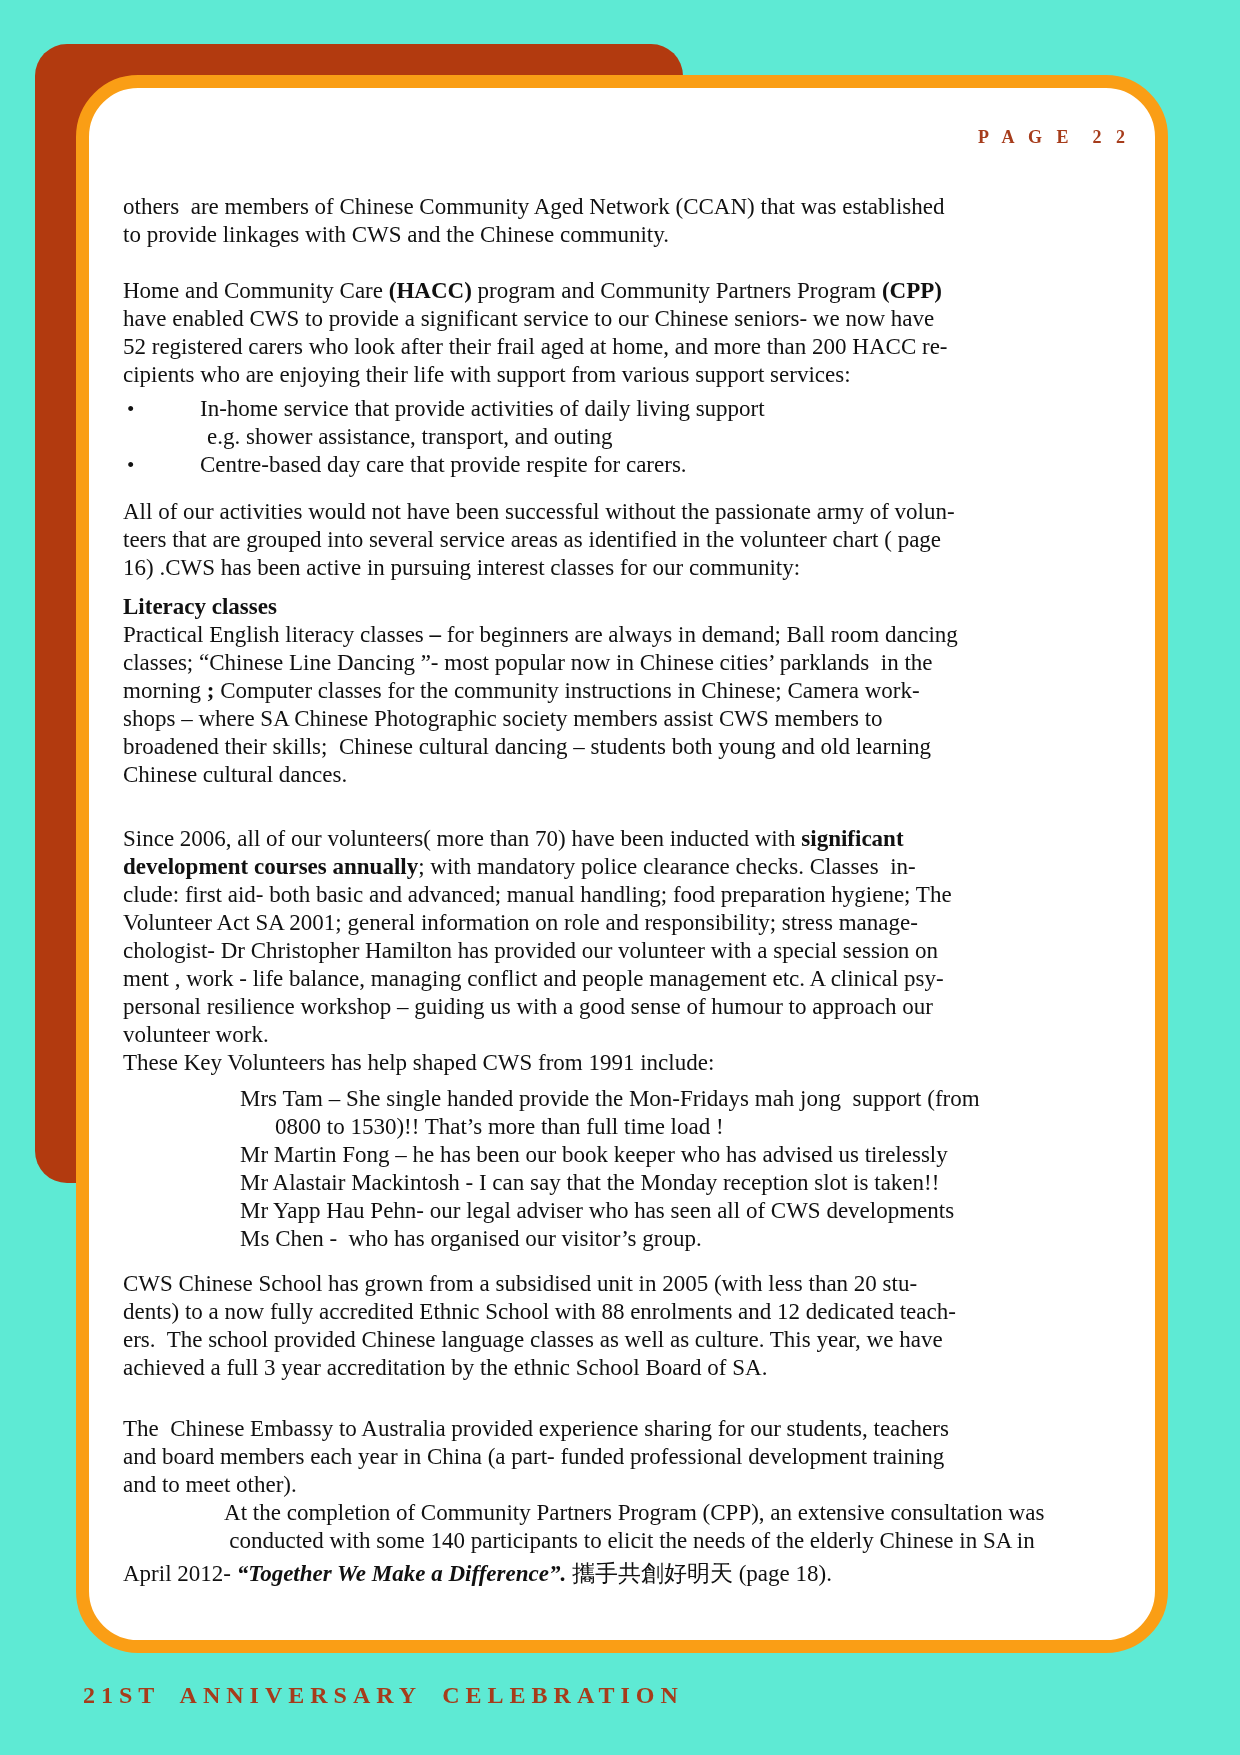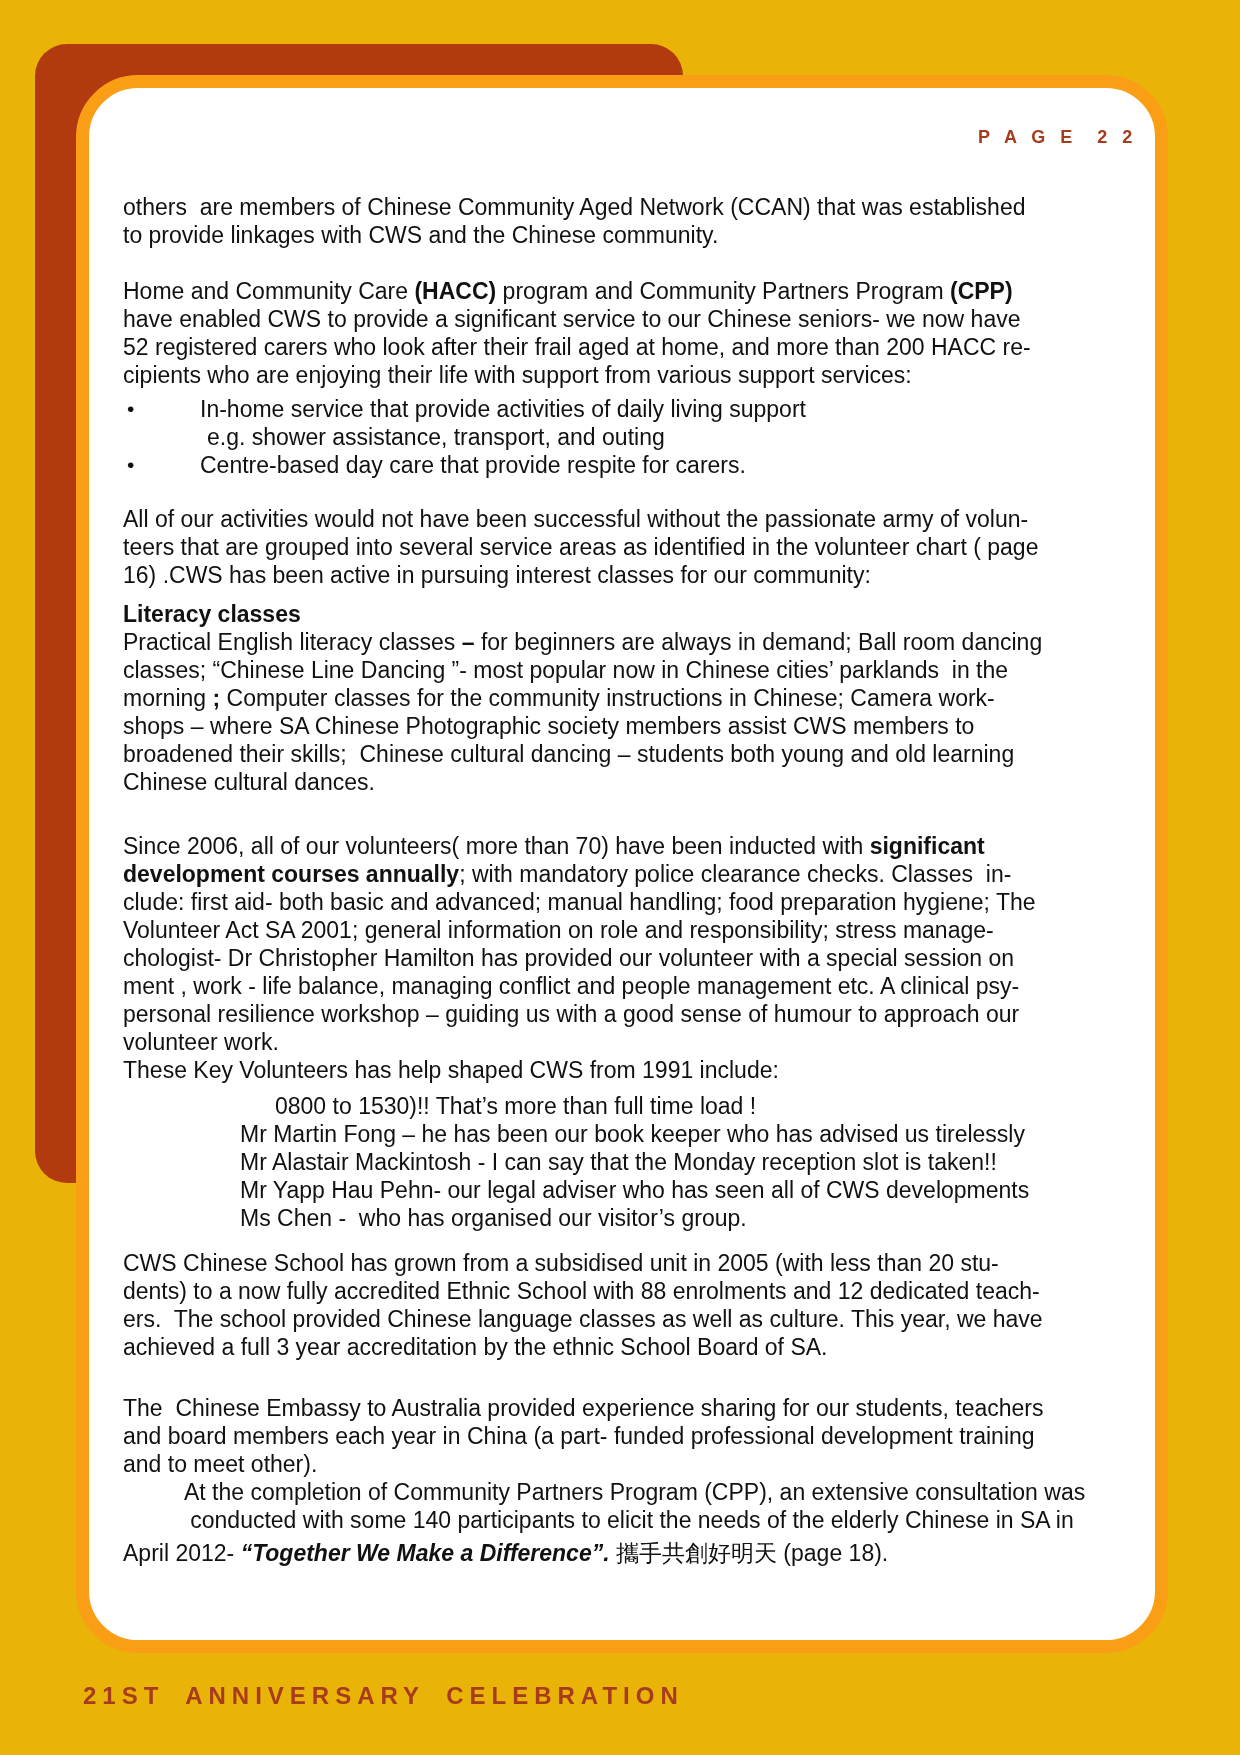--- a/index.html
+++ b/index.html
@@ -1,17 +1,17 @@
 <!DOCTYPE html>
 <html><head>
 <meta charset="utf-8">
 <style>
   html,body{margin:0;padding:0;background:#ffffff;}
-  .canvas{position:relative;width:1240px;height:1755px;background:#eab308;overflow:hidden;
-          font-family:Liberation Sans, sans-serif;}
+  .canvas{position:relative;width:1240px;height:1755px;background:#5eead4;overflow:hidden;
+          font-family:Liberation Serif, serif;}
   .red-shape{position:absolute;left:35px;top:44px;width:648px;height:1139px;
              background:#B23A0F;border-radius:32px;}
   .page-frame{position:absolute;left:76px;top:75px;width:1092px;height:1578px;
               box-sizing:border-box;background:#ffffff;border:13px solid #FA9E15;
               border-radius:62px;}
   .page-number{position:absolute;top:127px;left:978px;font-size:18px;font-weight:bold;
                letter-spacing:5px;color:#A63C1B;white-space:pre;}
   .page-body{position:absolute;left:123px;top:193px;width:1018px;font-size:23px;
              line-height:28px;color:#111111;}
   .block{margin:0;}
@@ -36,21 +36,21 @@
         <div class="line"><span>Home and Community Care </span><span style="font-weight: bold;">(HACC)</span><span> program and Community Partners Program </span><span style="font-weight: bold;">(CPP)</span></div>
         <div class="line"><span>have enabled CWS to provide a significant service to our Chinese seniors- we now have</span></div>
         <div class="line"><span>52 registered carers who look after their frail aged at home, and more than 200 HACC re-</span></div>
         <div class="line"><span>cipients who are enjoying their life with support from various support services:</span></div>
       </div>
       <div class="block" style="margin-top: 6px;">
         <div class="line" style="padding-left: 77px;"><span class="bullet">•</span><span>In-home service that provide activities of daily living support</span></div>
         <div class="line" style="padding-left: 84px;"><span>e.g. shower assistance, transport, and outing</span></div>
         <div class="line" style="padding-left: 77px;"><span class="bullet">•</span><span>Centre-based day care that provide respite for carers.</span></div>
       </div>
-      <div class="block" style="margin-top: 26px;">
+      <div class="block" style="margin-top: 19px;">
         <div class="line"><span>All of our activities would not have been successful without the passionate army of volun-</span></div>
         <div class="line"><span>teers that are grouped into several service areas as identified in the volunteer chart ( page</span></div>
         <div class="line"><span>16) .CWS has been active in pursuing interest classes for our community:</span></div>
       </div>
       <div class="block" style="margin-top: 11px;">
         <div class="line"><span style="font-weight: bold;">Literacy classes</span></div>
       </div>
       <div class="block" style="margin-top: 0px;">
         <div class="line"><span>Practical English literacy classes </span><span style="font-weight: bold;">–</span><span> for beginners are always in demand; Ball room dancing</span></div>
         <div class="line"><span>classes; “Chinese Line Dancing ”- most popular now in Chinese cities’ parklands  in the</span></div>
@@ -66,20 +66,21 @@
         <div class="line"><span>Volunteer Act SA 2001; general information on role and responsibility; stress manage-</span></div>
         <div class="line"><span>chologist- Dr Christopher Hamilton has provided our volunteer with a special session on</span></div>
         <div class="line"><span>ment , work - life balance, managing conflict and people management etc. A clinical psy-</span></div>
         <div class="line"><span>personal resilience workshop – guiding us with a good sense of humour to approach our</span></div>
         <div class="line"><span>volunteer work.</span></div>
       </div>
       <div class="block" style="margin-top: 0px;">
         <div class="line"><span>These Key Volunteers has help shaped CWS from 1991 include:</span></div>
       </div>
       <div class="block" style="margin-top: 8px;">
+        <div class="line" style="padding-left: 117px;"><span>Mrs Tam – She single handed provide the Mon-Fridays mah jong  support (from</span></div>
         <div class="line" style="padding-left: 152px;"><span>0800 to 1530)!! That’s more than full time load !</span></div>
         <div class="line" style="padding-left: 117px;"><span>Mr Martin Fong – he has been our book keeper who has advised us tirelessly</span></div>
         <div class="line" style="padding-left: 117px;"><span>Mr Alastair Mackintosh - I can say that the Monday reception slot is taken!!</span></div>
         <div class="line" style="padding-left: 117px;"><span>Mr Yapp Hau Pehn- our legal adviser who has seen all of CWS developments</span></div>
         <div class="line" style="padding-left: 117px;"><span>Ms Chen -  who has organised our visitor’s group.</span></div>
       </div>
       <div class="block" style="margin-top: 17px;">
         <div class="line"><span>CWS Chinese School has grown from a subsidised unit in 2005 (with less than 20 stu-</span></div>
         <div class="line"><span>dents) to a now fully accredited Ethnic School with 88 enrolments and 12 dedicated teach-</span></div>
         <div class="line"><span>ers.  The school provided Chinese language classes as well as culture. This year, we have</span></div>

